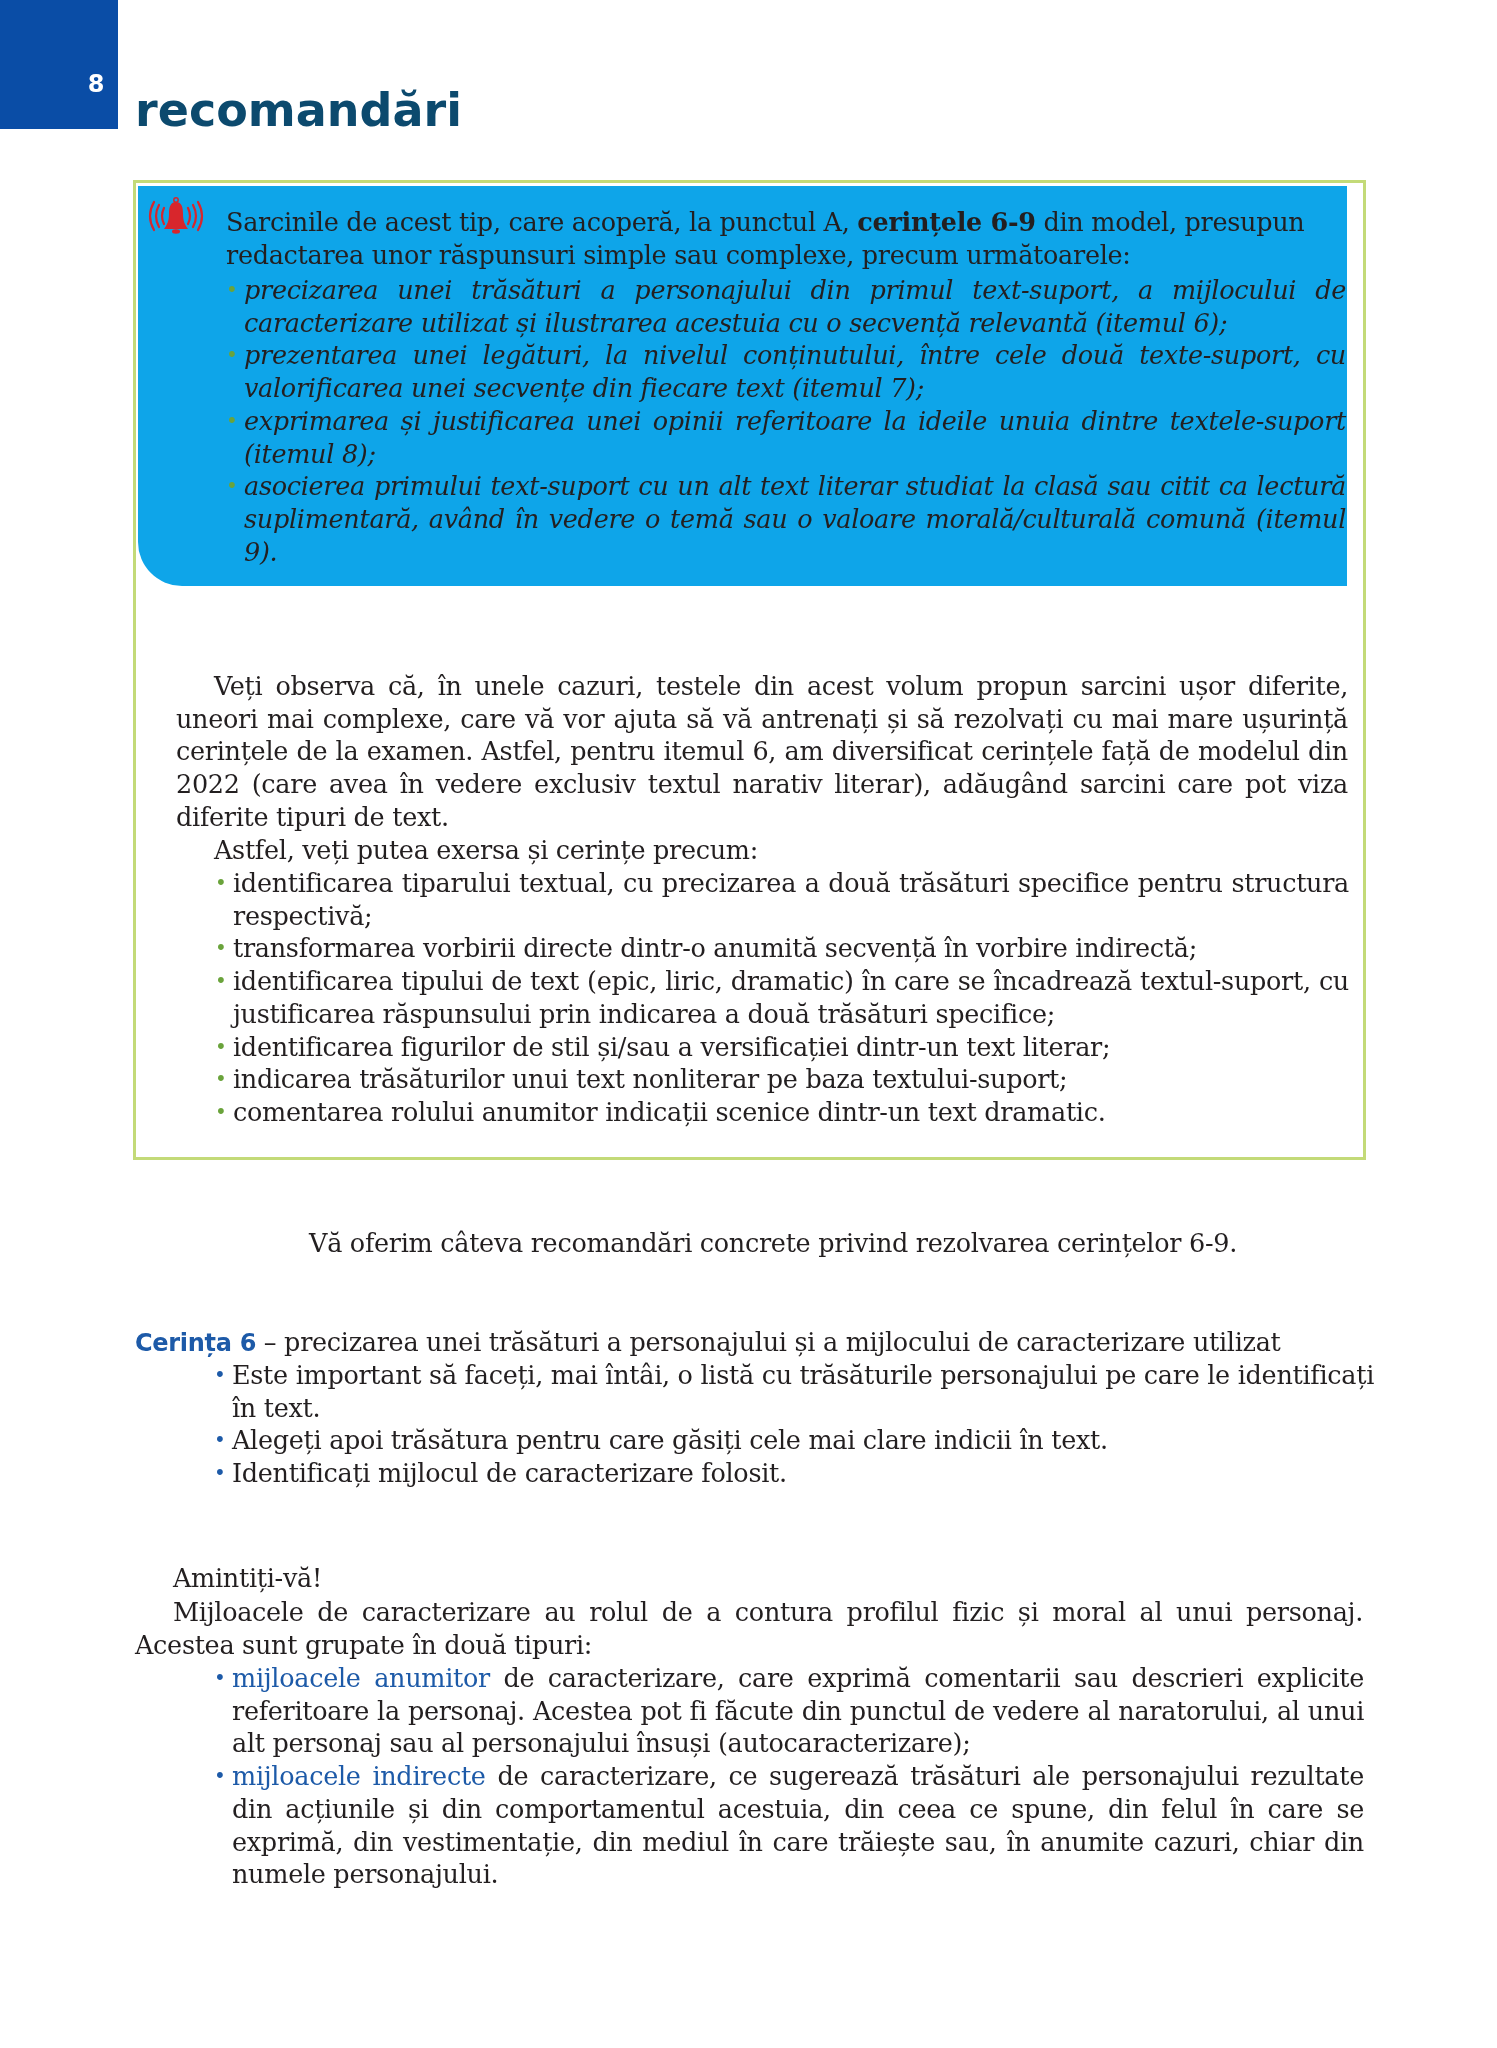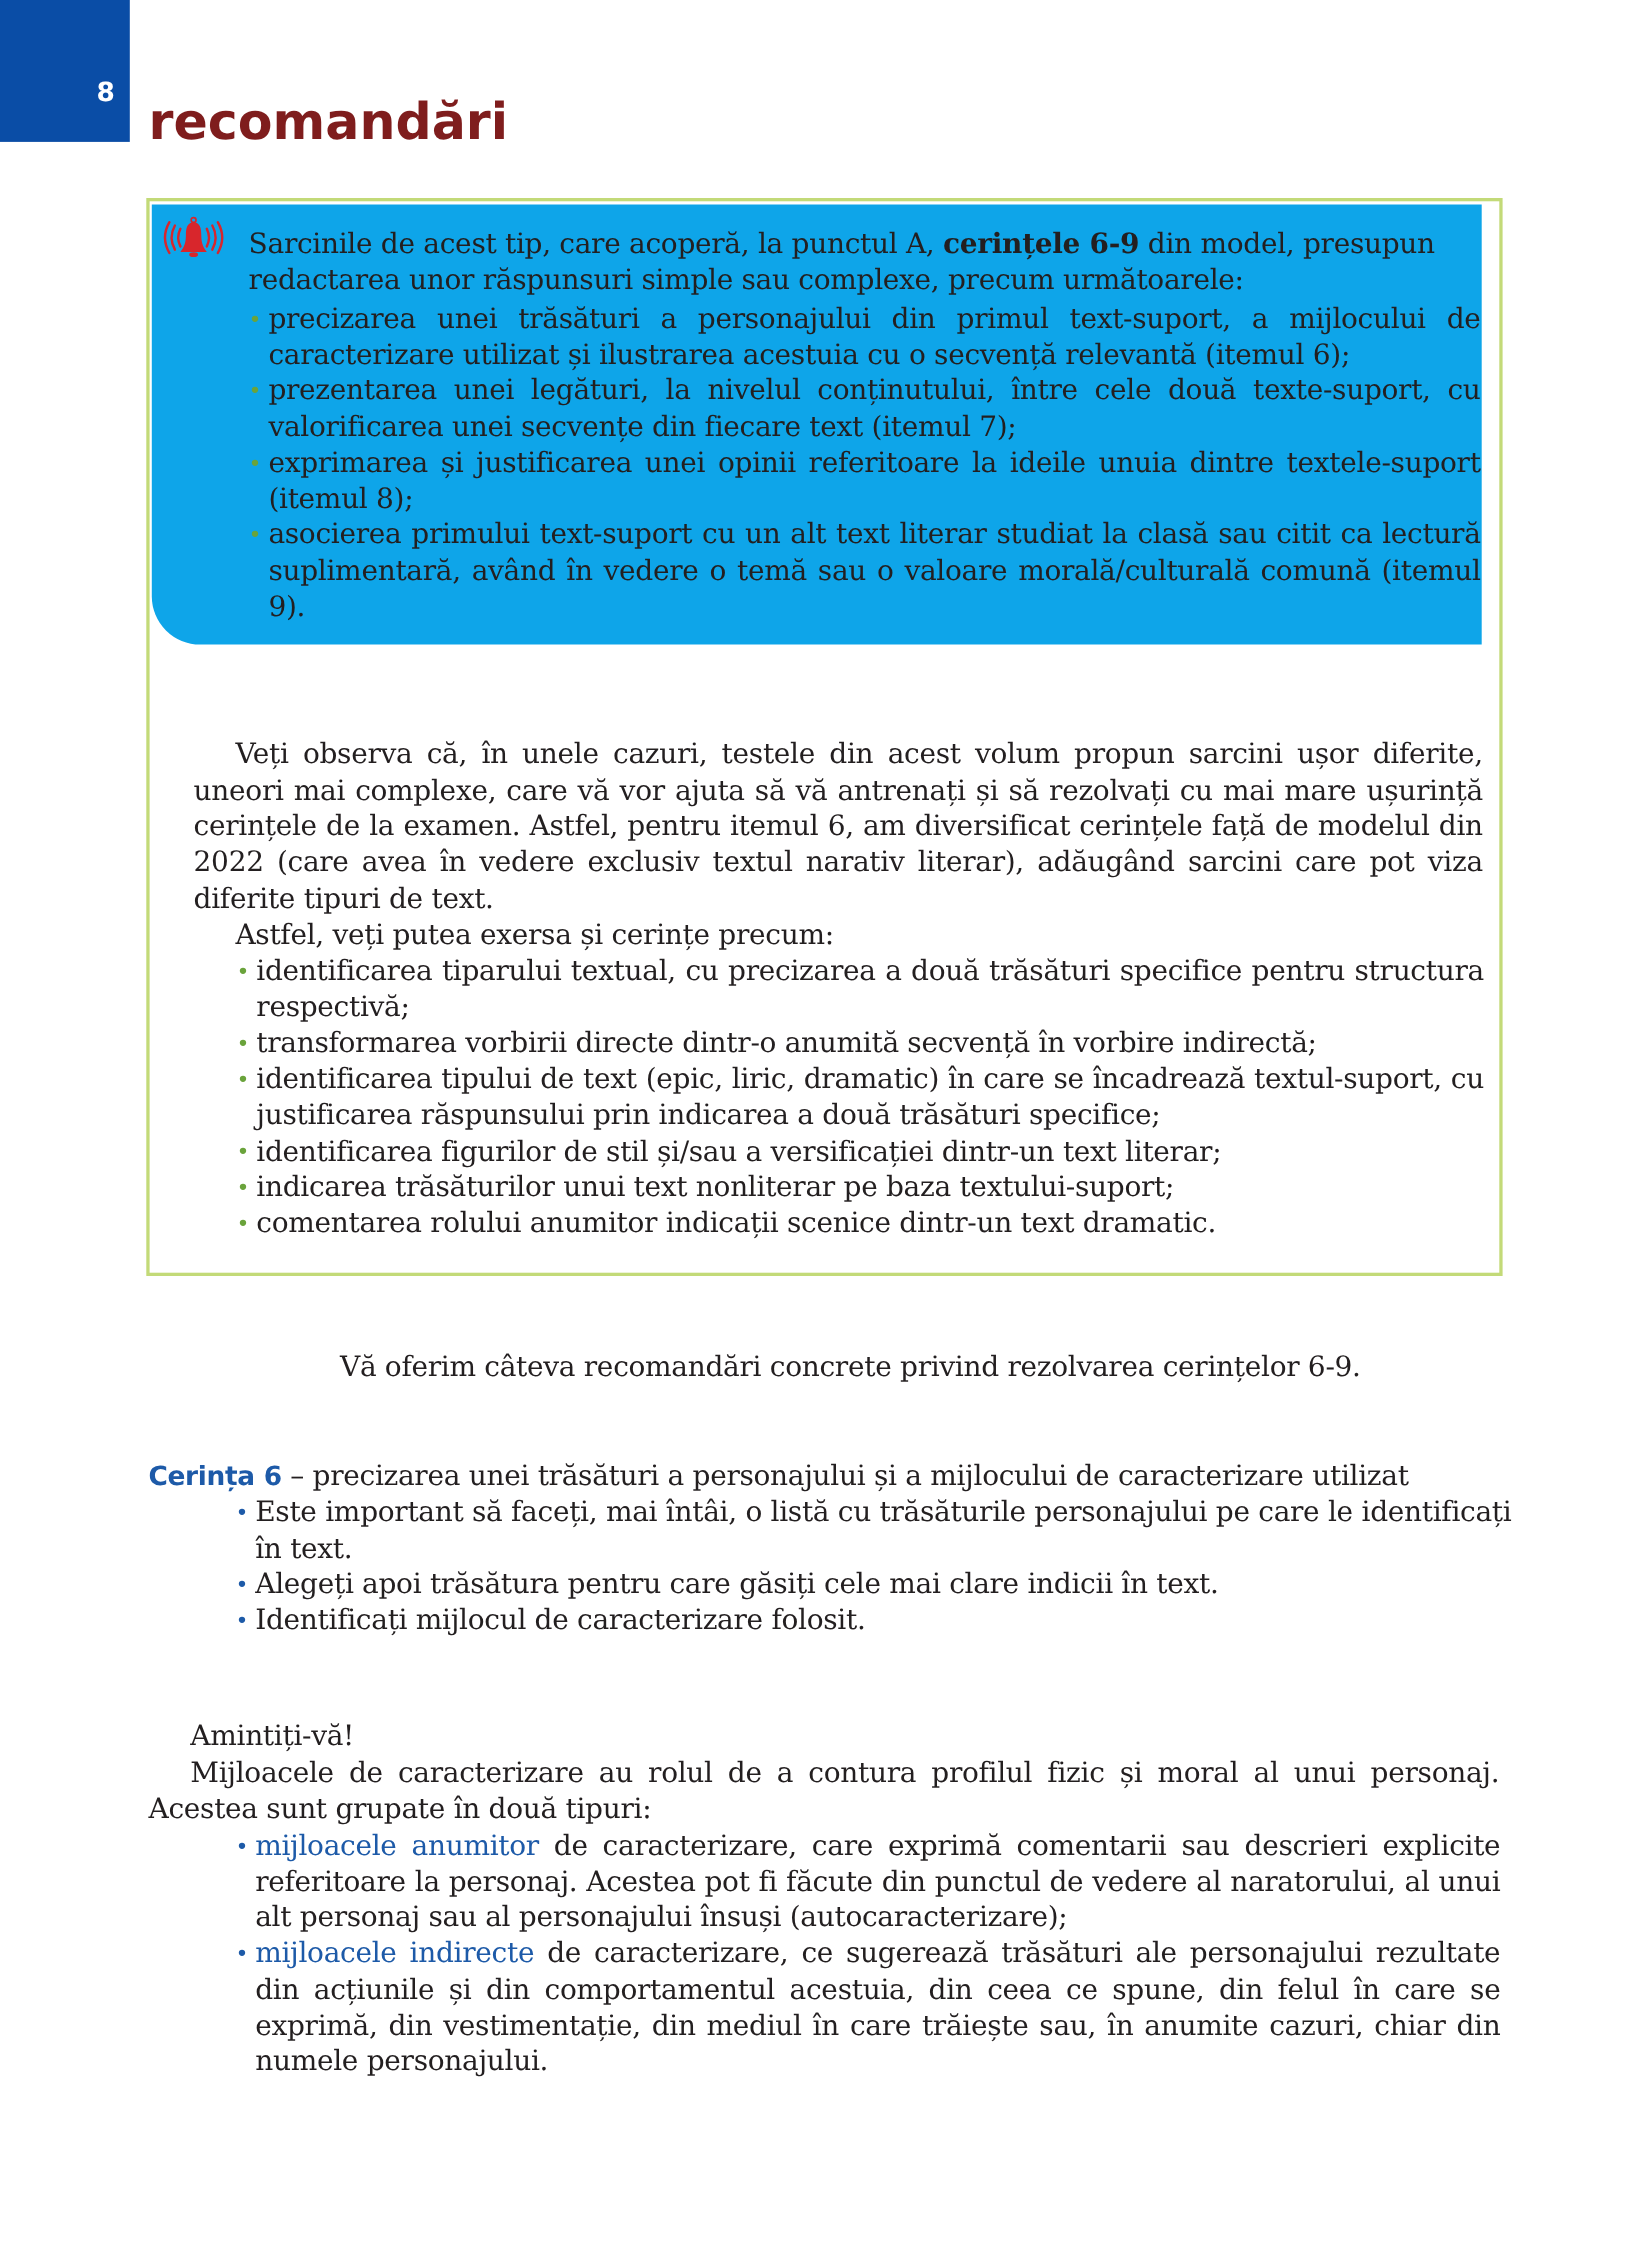--- a/index.html
+++ b/index.html
@@ -2,29 +2,29 @@
 <html><head>
 <meta charset="utf-8">
 <style>
   html, body { margin: 0; padding: 0; background: #ffffff; }
   body { width: 1497px; height: 2048px; position: relative; overflow: hidden;
          font-family: "DejaVu Serif", "Liberation Serif", serif; color: #231f20; }
   .page-tab { position: absolute; left: 0; top: 0; width: 118px; height: 129px; background: #0a4da6; }
   .page-num { position: absolute; left: 82px; top: 70px; width: 28px; text-align: center;
               font-family: "DejaVu Sans", "Liberation Sans", sans-serif; font-weight: bold; font-size: 24px; color: #ffffff; }
   .section-title { position: absolute; left: 135px; top: 82px; font-family: "DejaVu Sans", "Liberation Sans", sans-serif;
-                   font-weight: bold; font-size: 46px; color: #7f1d1d; letter-spacing: 0px; line-height: 56px; }
+                   font-weight: bold; font-size: 46px; color: #0c4a6e; letter-spacing: 0px; line-height: 56px; }
   .box { position: absolute; left: 133px; top: 180px; width: 1227px; height: 974px;
          border: 3px solid #c3da78; box-sizing: content-box; }
   .box-fill { position: absolute; left: 2px; top: 3px; width: 1209px; height: 400px;
               background: #0ea5e9; border-bottom-left-radius: 44px; }
   .bell { position: absolute; left: 6px; top: 10px; width: 64px; height: 40px; }
   .txt { font-size: 25.5px; line-height: 32.7px; letter-spacing: -0.3px; }
   .box-intro { position: absolute; left: 88px; top: 20px; width: 1120px; }
-  .box-list { position: absolute; left: 88px; top: 88px; width: 1120px; margin: 0; padding: 0; list-style: none; }
+  .box-list { position: absolute; left: 88px; top: 88px; width: 1120px; margin: 0; padding: 0; list-style: none; font-style: italic; }
   .box-list li, .list2 li, .list3 li, .list4 li { position: relative; padding-left: 18px; text-align: justify; }
   .box-list li::before, .list2 li::before { content: "\2022"; position: absolute; left: 0; top: 0; color: #6aa33b; font-size: 20px; }
   .list3 li::before, .list4 li::before { content: "\2022"; position: absolute; left: 0; top: 0; color: #1d5aa8; font-size: 20px; }
   .para2 { position: absolute; left: 40px; top: 487px; width: 1172px; text-align: justify; }
   .para2 .indent { display: inline-block; width: 38px; }
   .list2 { position: absolute; left: 79px; top: 684px; width: 1134px; margin: 0; padding: 0; list-style: none; }
   .offer { position: absolute; left: 173px; top: 1227px; width: 1200px; text-align: center; }
   .cerinta { position: absolute; left: 135px; top: 1326px; width: 1240px; }
   .cerinta-label { font-family: "DejaVu Sans", "Liberation Sans", sans-serif; font-weight: bold; color: #1d5aa8; font-size: 24px; }
   .list3 { position: absolute; left: 214px; top: 1359px; width: 1160px; margin: 0; padding: 0; list-style: none; }

